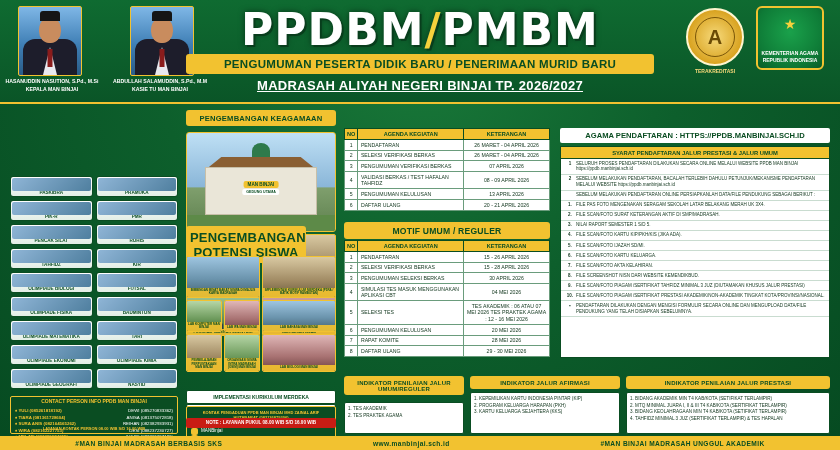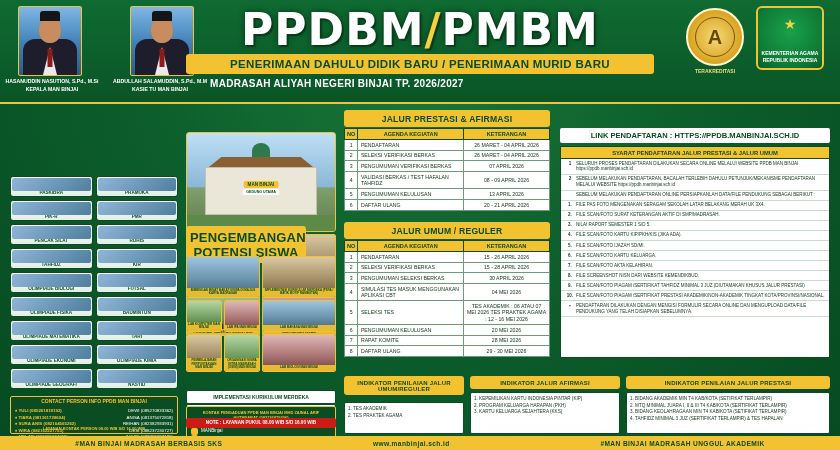--- a/index.html
+++ b/index.html
@@ -30,22 +30,23 @@
   }
   .title-main .slash { color:#f6d13c; }
   .title-sub1 {
     position:absolute; top:54px; left:186px; right:186px;
     background:#f2c230; color:#0a4d22; font-weight:bold;
     font-size: 11.5px; text-align:center; padding:4px 0; border-radius:3px;
     letter-spacing:.3px;
   }
   .title-sub2 {
     position:absolute; top:78px; left:210px; right:210px;
-    color:#fff; font-weight:bold; font-size:10px; 
+    color:#fff; font-weight:bold; font-size:13px; text-align:center;
     letter-spacing:.3px;
+    text-decoration:underline;
   }
   
   .photo {
     position:absolute; top:6px; width:64px; height:70px;
     background: linear-gradient(180deg,#7fb7e6 0%, #3f7fb5 55%, #2a5c88 100%);
     border:1px solid #f2c230; border-radius:2px; overflow:hidden;
   }
   .photo .head {
     position:absolute; left:50%; transform:translateX(-50%);
     top:10px; width:22px; height:26px; border-radius:50% 50% 45% 45%;
@@ -283,21 +284,21 @@
         <div class="tie"></div>
       <div class="head"></div>
         <div class="cap"></div>
     </div>
     <div class="photo-cap" id="cap2">ABDULLAH SALAMUDDIN, S.Pd., M.M
 KASIE TU MAN BINJAI</div>
 
     <div class="title-main">
       <span>PPDBM</span><span class="slash">/</span><span>PMBM</span>
     </div>
-    <div class="title-sub1">PENERIMAAN DAHULU DIDIK BARU / PENERIMAAN MURID BARU</div>
+    <div class="title-sub1">PENGUMUMAN PESERTA DIDIK BARU / PENERIMAAN MURID BARU</div>
     <div class="title-sub2">MADRASAH ALIYAH NEGERI BINJAI TP. 2026/2027</div>
 
     <div class="seal">
       <div class="ring"></div>
       <div class="letter">A</div>
     </div>
     <div class="seal-cap">TERAKREDITASI</div>
 
     <div class="kemenag">
       <div class="k-star">★</div>
@@ -420,20 +421,21 @@
           <span>DESI (088237230727)</span>
         </div>
         <div class="cc">
           <span>♦ MELATI (082380074655)</span>
           <span>IHSAN (082365267196)</span>
         </div>
       </div>
     <div style="position:absolute;bottom:1px;left:0;right:0;text-align:center;color:#f2c230;font-size:4px;font-weight:bold">LAYANAN KONTAK PERSON 08.00 WIB S/D 16.00 WIB</div>
   </div>
 
+  <div class="sb" id="sb-pengemb">PENGEMBANGAN KEAGAMAAN</div>
 
   <div id="school">
     <div class="dome"></div>
     <div class="roof"></div>
     <div class="bld"></div>
     <div class="sign">MAN BINJAI</div>
     <div class="sign sign2">GEDUNG UTAMA</div>
     <div class="grass"></div>
   </div>
 
@@ -515,21 +517,20 @@
         <span>MANBinjai</span>
       </div>
       <div class="sp">
         <span class="sicon"></span>
         <span>Madrasah Aliyah Negeri Binjai</span>
       </div>
     </div>
   <div id="note-red">NOTE : LAYANAN PUKUL
 08.00 WIB S/D 16.00 WIB</div>
 
-  <div class="sb" id="sb-jalurprestasi">JALUR PRESTASI &amp; AFIRMASI</div>
   <table class="tbl" id="tbl-prestasi">
     <thead>
         <tr id="th-prestasi">
           <th style="width: 12px;">NO</th>
           <th>AGENDA KEGIATAN</th>
           <th style="width: 86px;">KETERANGAN</th>
         </tr>
       </thead>
     <tbody id="tb-prestasi">
         <tr>
@@ -558,21 +559,21 @@
           <td class="ket">13 APRIL 2026</td>
         </tr>
         <tr>
           <td class="num">6</td>
           <td>DAFTAR ULANG</td>
           <td class="ket">20 - 21 APRIL 2026</td>
         </tr>
       </tbody>
   </table>
 
-  <div class="sb" id="sb-jalurumum">JALUR UMUM / REGULER</div>
+  <div class="sb" id="sb-jalurumum">MOTIF UMUM / REGULER</div>
   <table class="tbl" id="tbl-umum">
     <thead>
         <tr id="th-umum">
           <th style="width: 12px;">NO</th>
           <th>AGENDA KEGIATAN</th>
           <th style="width: 86px;">KETERANGAN</th>
         </tr>
       </thead>
     <tbody id="tb-umum">
         <tr>
@@ -619,21 +620,21 @@
       </tbody>
   </table>
 
   <div class="sb" id="sb-indik-umum">INDIKATOR PENILAIAN
 JALUR UMUM/REGULER</div>
   <div class="panel" id="panel-indik-umum" style="top:402px;left:344px;width:120px;height:32px">
       <div>1. TES AKADEMIK</div>
       <div>2. TES PRAKTEK AGAMA</div>
     </div>
 
-  <div class="linkbar">LINK PENDAFTARAN : HTTPS://PPDB.MANBINJAI.SCH.ID</div>
+  <div class="linkbar">AGAMA PENDAFTARAN : HTTPS://PPDB.MANBINJAI.SCH.ID</div>
 
   <div id="tbl-syarat">
     <div class="hdr">SYARAT PENDAFTARAN JALUR PRESTASI &amp; JALUR UMUM</div>
     <div id="syarat-rows">
         <div class="srow">
           <span class="n">1</span>
           <span class="t">SELURUH PROSES PENDAFTARAN DILAKUKAN SECARA ONLINE MELALUI WEBSITE PPDB MAN BINJAI https://ppdb.manbinjai.sch.id</span>
         </div>
         <div class="srow">
           <span class="n">2</span>

